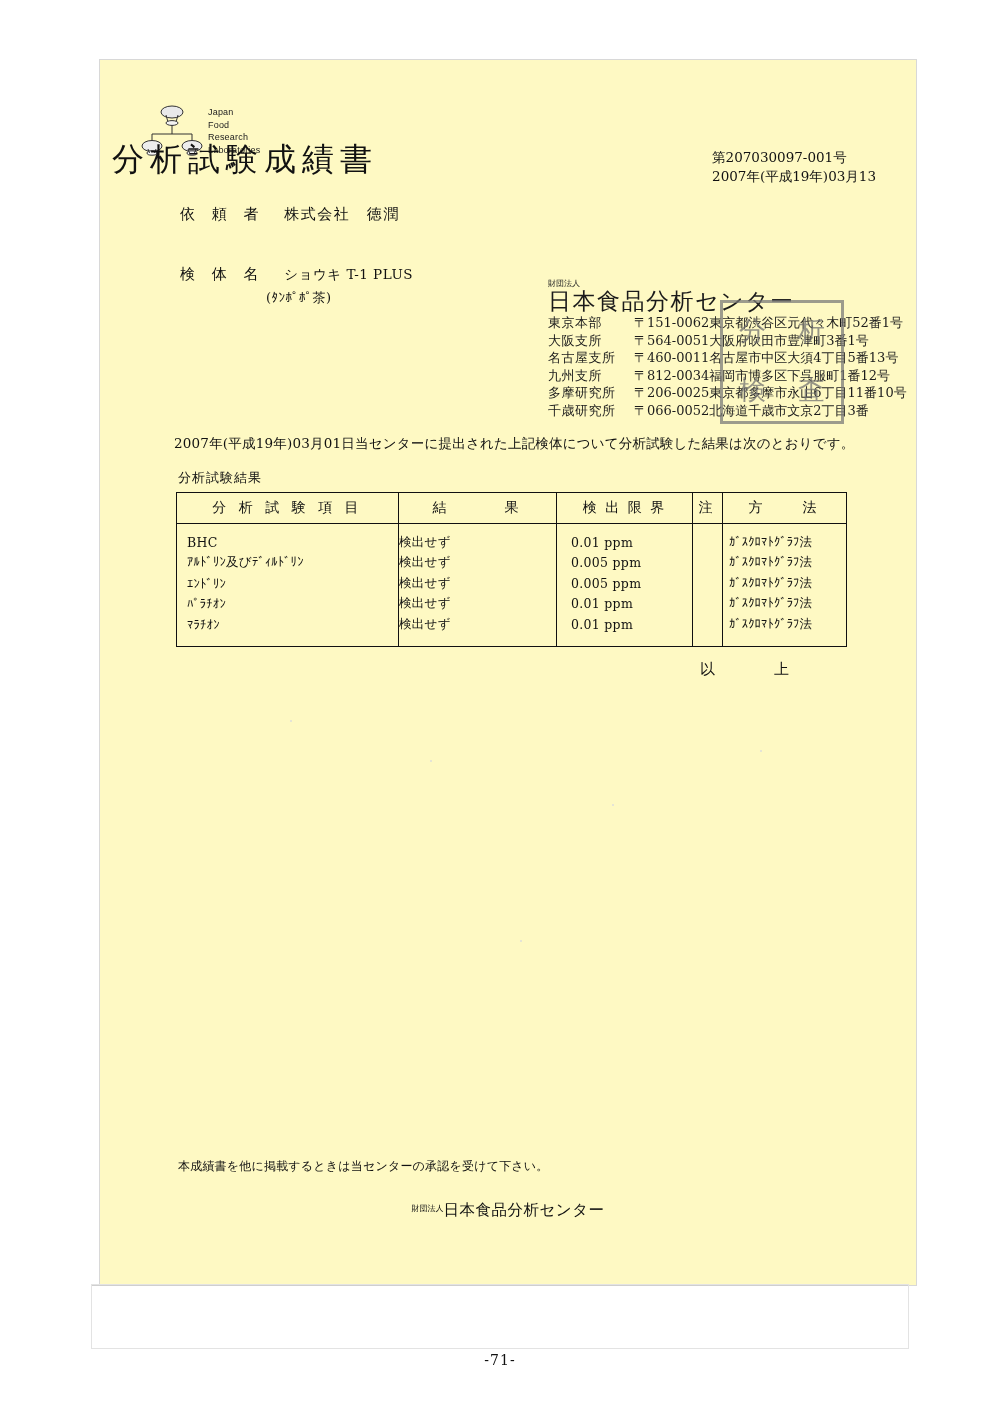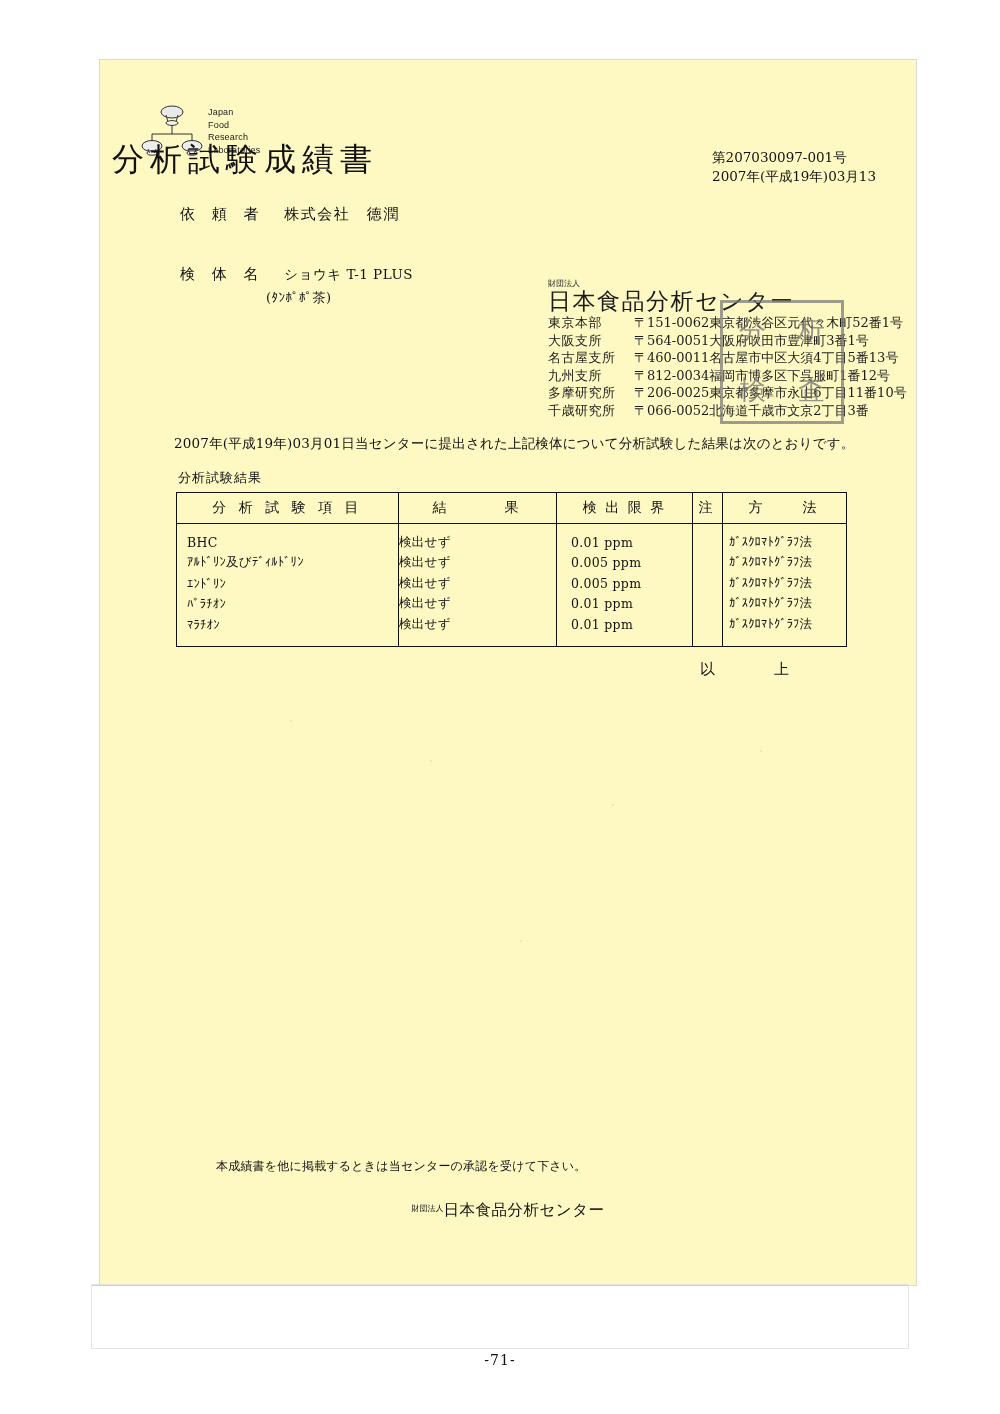--- a/index.html
+++ b/index.html
@@ -240,21 +240,20 @@
   }
 
   
   #footer-note {
     position: absolute;
     left: 78px;
     top: 1098px;
     font-size: 12px;
     letter-spacing: .2px;
     font-family: "DejaVu Serif", serif;
-    margin-left: 38px;
   }
   #footer-logo {
     position: absolute;
     left: 0;
     top: 1140px;
     width: 816px;
     text-align: center;
     font-family: "DejaVu Serif", serif;
   }
   #footer-logo .corp {

